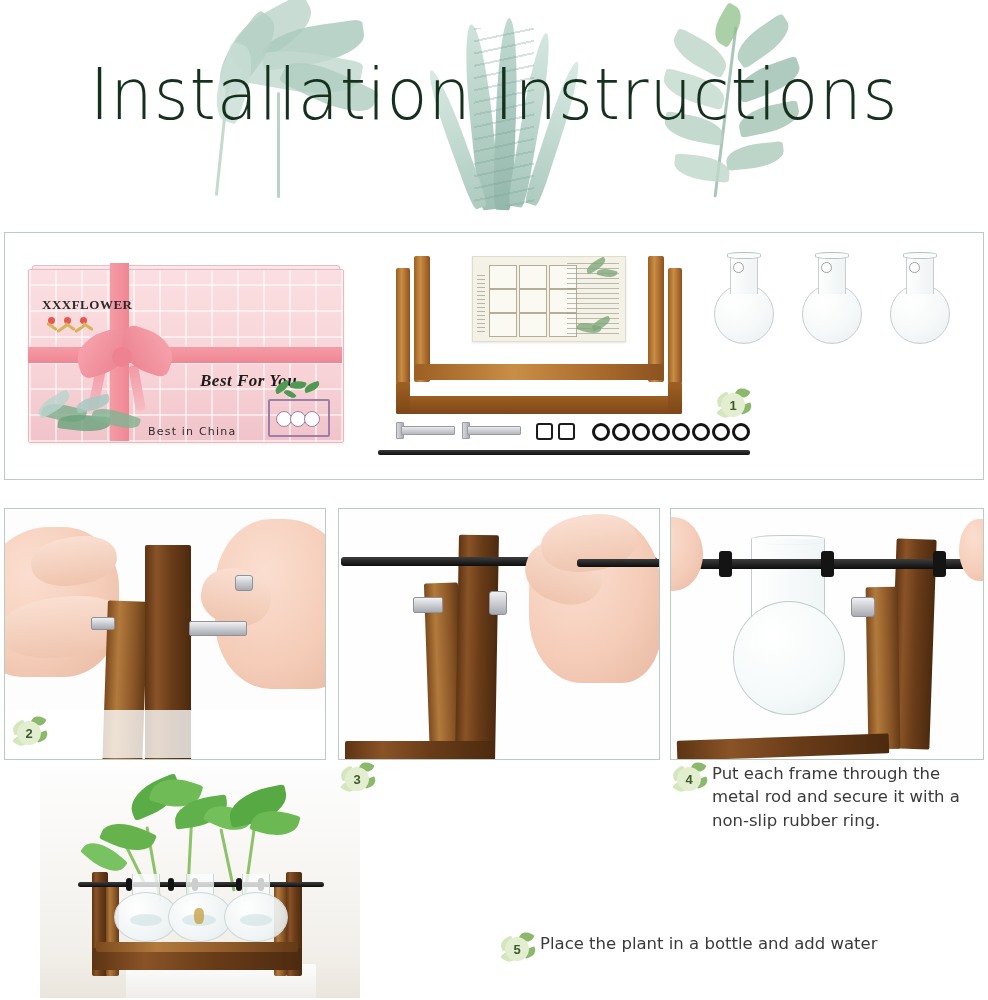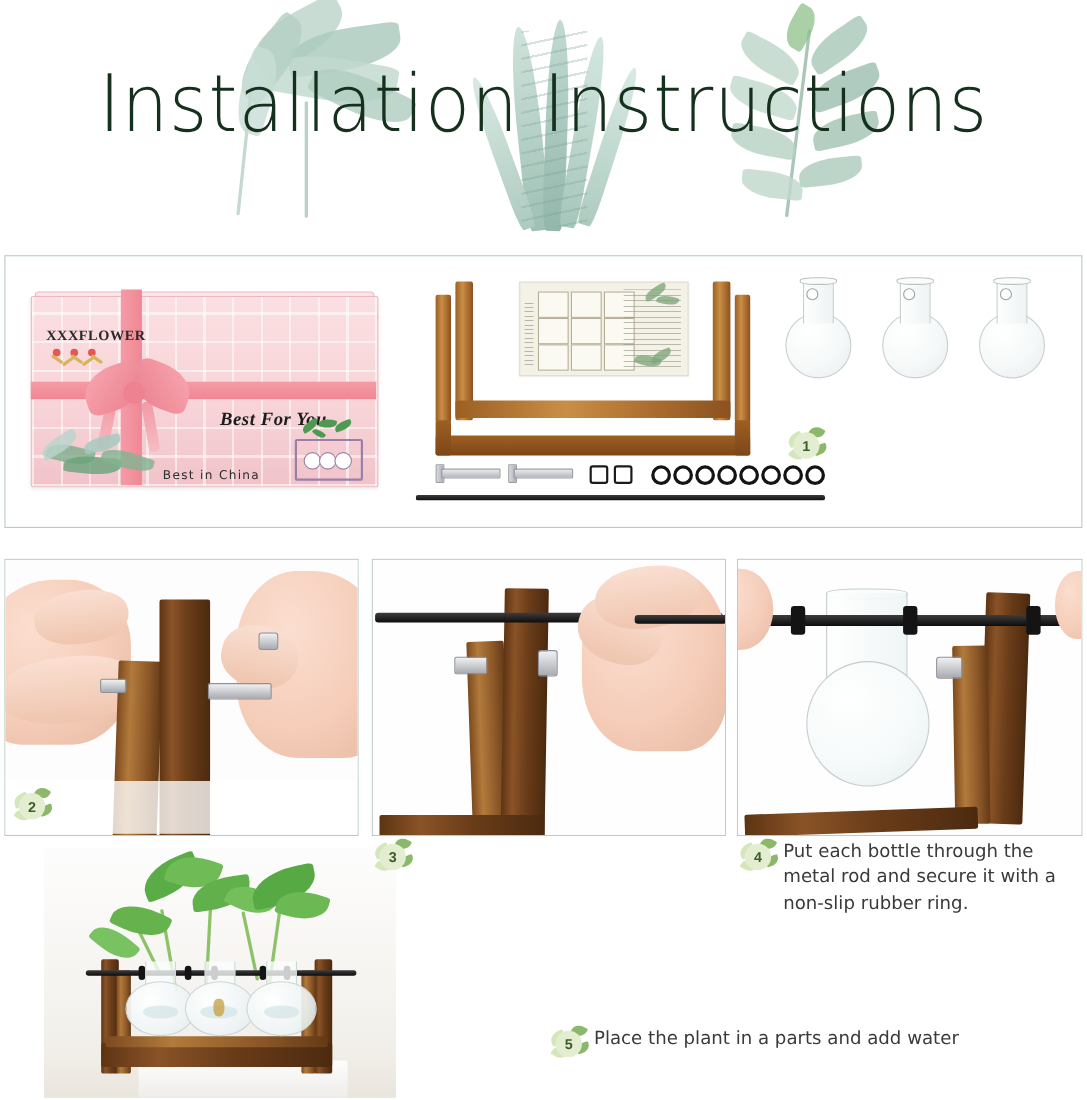--- a/index.html
+++ b/index.html
@@ -420,21 +420,21 @@
     </div>
   </div>
   <div class="stepline" id="step4-caption">
     <div class="badge">
       <div class="bleaf pale" style="left:0px;top:6px;width:14px;height:11px;transform:rotate(-25deg);"></div>
       <div class="bleaf" style="left:20px;top:0px;width:13px;height:10px;transform:rotate(28deg);"></div>
       <div class="bleaf" style="left:24px;top:16px;width:12px;height:9px;transform:rotate(-18deg);"></div>
       <div class="bleaf pale" style="left:2px;top:20px;width:13px;height:10px;transform:rotate(35deg);"></div>
       <div class="disc">4</div>
     </div>
-    <div class="steptext">Put each bottle through the metal rod and secure it with a non-slip rubber ring.</div>
+    <div class="steptext">Put each frame through the metal rod and secure it with a non-slip rubber ring.</div>
   </div>
 
   <div class="final">
     <div class="final-bg"></div>
     <div style="position:absolute;left:-10px;top:186px;width:340px;height:60px;background:linear-gradient(180deg,#f2efe9,#e6e1d8);"></div>
     <div style="position:absolute;left:86px;top:194px;width:190px;height:40px;background:linear-gradient(180deg,#fdfdfd,#eceae6);border-radius:2px;"></div>
 
     <div>
       <div class="vstem" style="left:112px;top:56px;width:3px;height:76px;transform:rotate(-10deg);"></div>
       <div class="vstem" style="left:148px;top:48px;width:3px;height:84px;transform:rotate(3deg);"></div>
@@ -487,16 +487,16 @@
   </div>
 
   <div class="stepline" id="step5-caption">
     <div class="badge">
       <div class="bleaf pale" style="left:0px;top:6px;width:14px;height:11px;transform:rotate(-25deg);"></div>
       <div class="bleaf" style="left:20px;top:0px;width:13px;height:10px;transform:rotate(28deg);"></div>
       <div class="bleaf" style="left:24px;top:16px;width:12px;height:9px;transform:rotate(-18deg);"></div>
       <div class="bleaf pale" style="left:2px;top:20px;width:13px;height:10px;transform:rotate(35deg);"></div>
       <div class="disc">5</div>
     </div>
-    <div class="steptext">Place the plant in a parts and add water</div>
+    <div class="steptext">Place the plant in a bottle and add water</div>
   </div>
 
 </div>
 
 </body></html>

